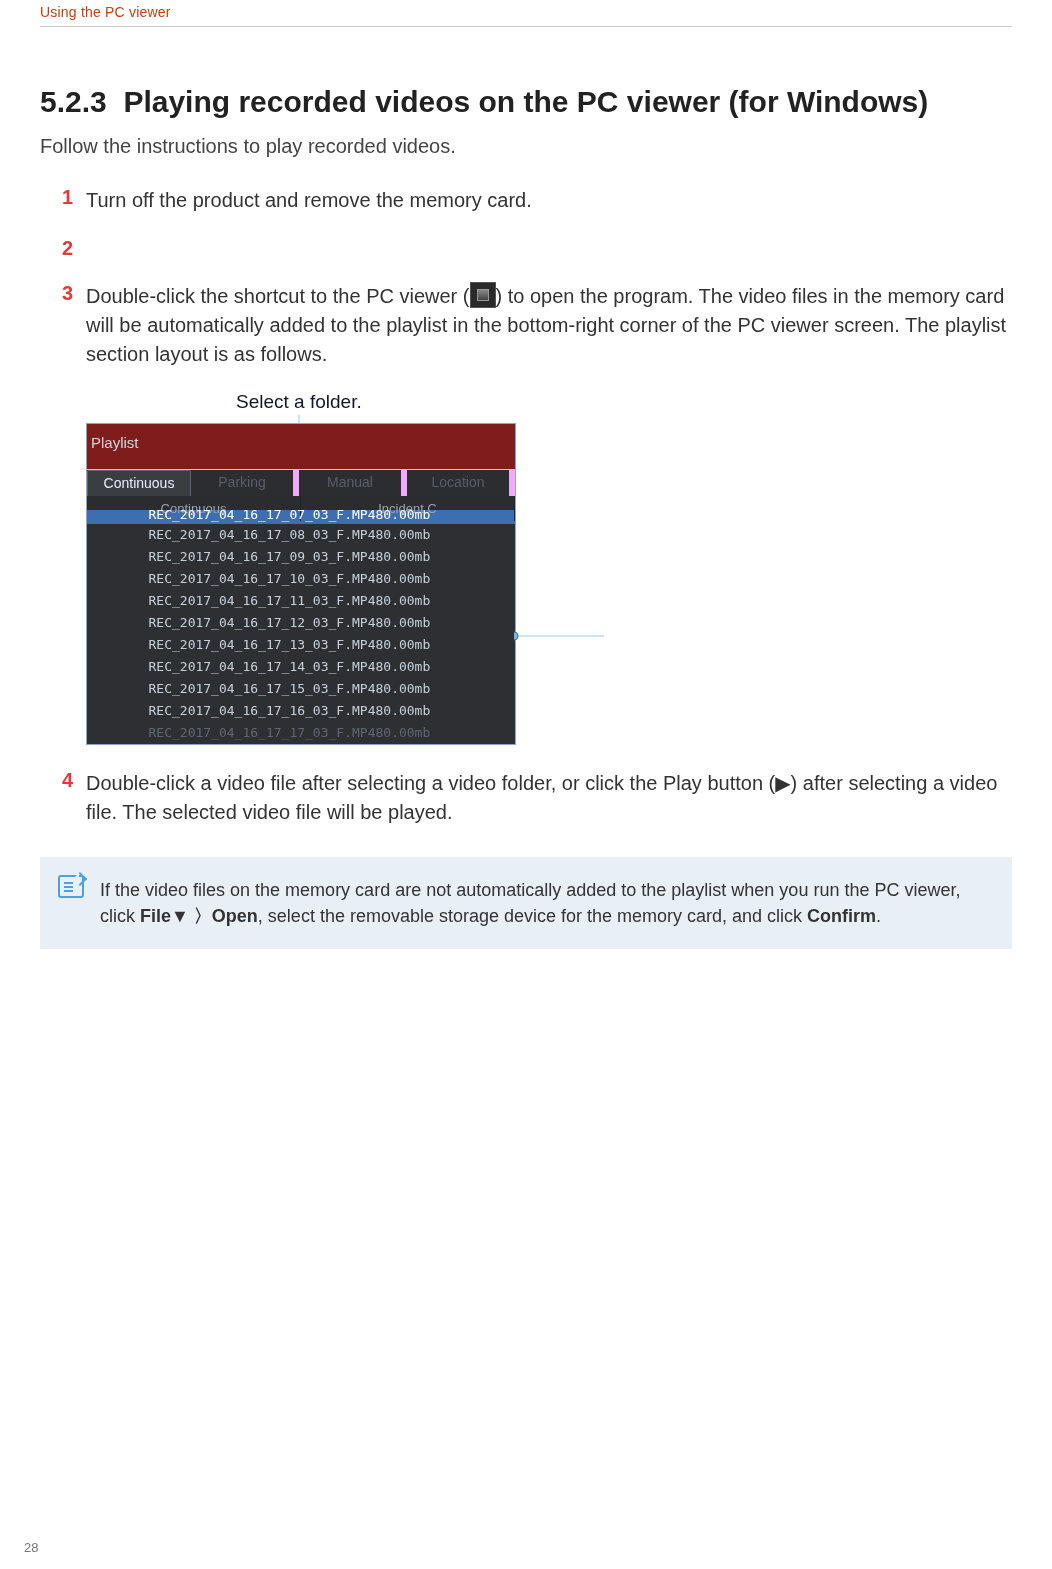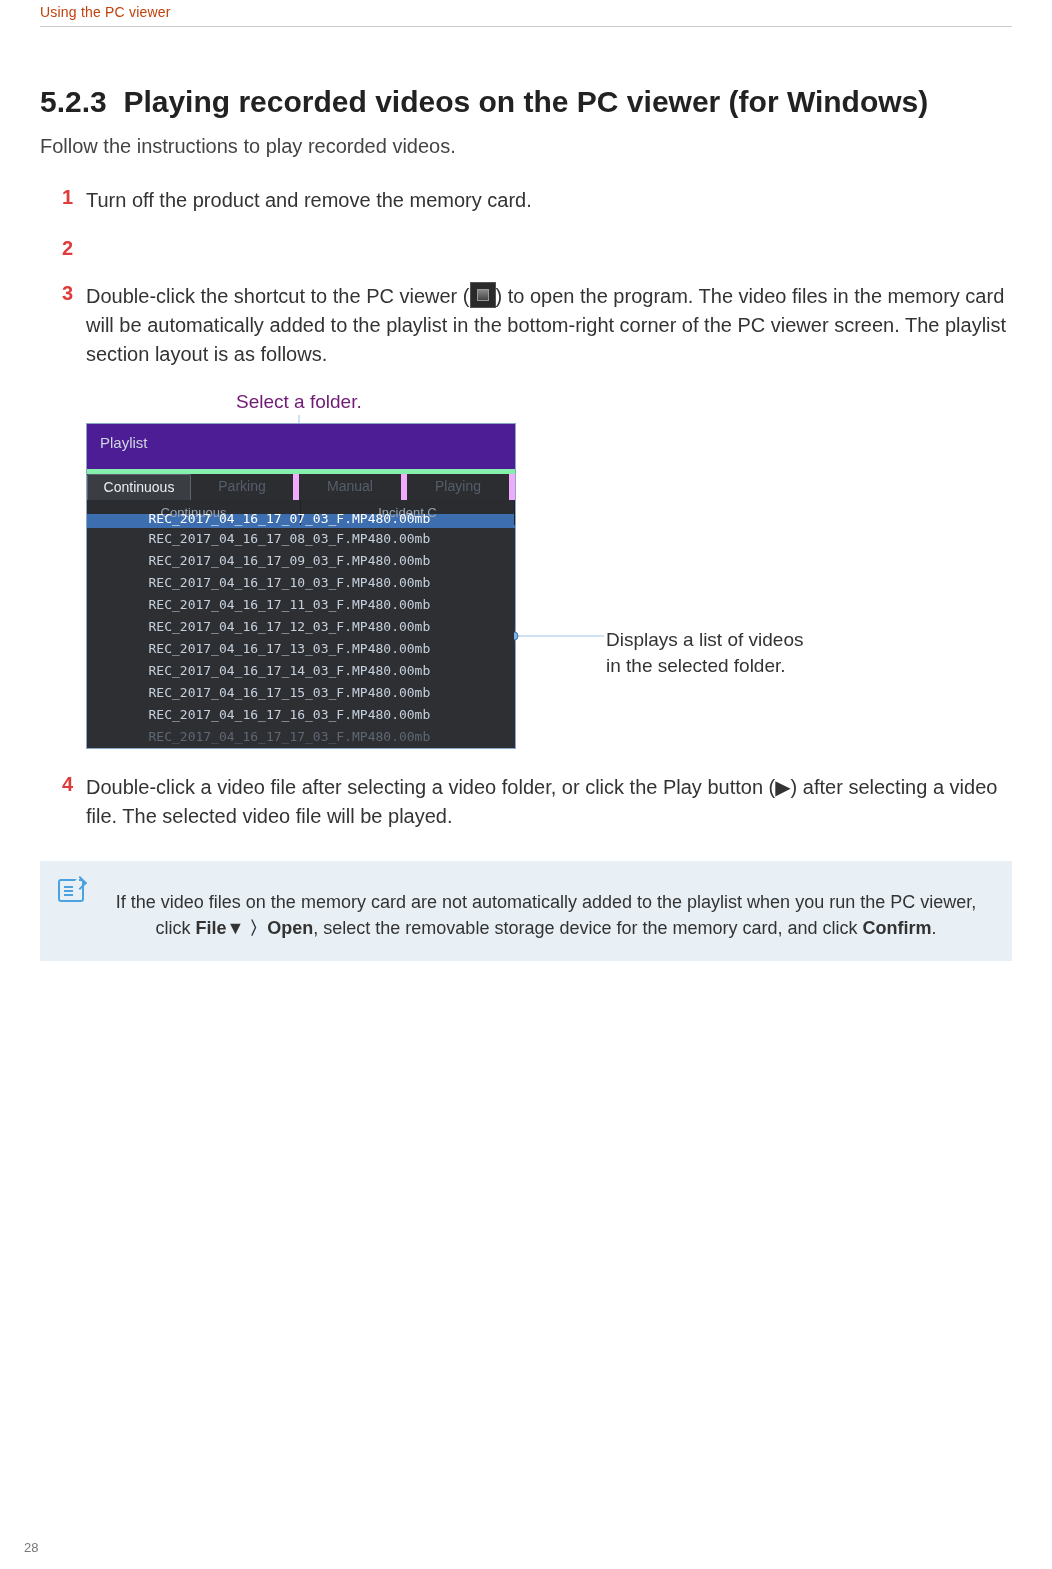--- a/index.html
+++ b/index.html
@@ -65,21 +65,21 @@
     top:6px; left:6px; right:6px; bottom:6px;
     background: linear-gradient(#888,#444);
     border:1px solid #999;
   }
 
   
   .figure-wrap { position: relative; margin: 6px 0 0 46px; }
   .callout-top {
     font-size: 19px;
     font-weight: 300;
-    color: #701a75;
+    color: #0f172a;
     margin-left: 150px;
     margin-bottom: 10px;
   }
   .callout-right {
     position: absolute;
     left: 520px;
     top: 236px;
     font-size: 19px;
     font-weight: 300;
     color: #333;
@@ -87,26 +87,26 @@
   }
 
   .playlist-box {
     width: 430px;
     border: 1px solid #8aa7c8;
     background: #2d2f33;
     font-family: "Consolas","Menlo",monospace;
     color: #c9d3e0;
   }
   .playlist-title {
-    background: #4c1d95;
+    background: #7f1d1d;
     font-family: Arial, sans-serif;
     font-size: 15px;
     color: #d0d6de;
-    padding: 10px 13px 18px;
-    border-bottom: 5px solid #86efac;
+    padding: 10px 4px 18px;
+    border-bottom: 1px solid #86efac;
   }
   .tabs-row1 {
     display: flex;
     background: #2b2d31;
     border-radius: 2px 2px 0 0;
   }
   .tab1 {
     flex: 1;
     text-align: center;
     padding: 4px 0 5px;
@@ -157,27 +157,26 @@
   }
   .file-row.last { color:#5e6773; }
   .file-size { min-width: 78px; text-align:left; }
 
   svg.leader { position:absolute; pointer-events:none; }
   .dot { fill:#7fb2e8; stroke:#3472b8; stroke-width:1; }
 
   .note-box {
     margin-top: 30px;
     background: #e8f0f5;
-    padding: 28px 20px 20px 60px;
+    padding: 20px 20px 20px 60px;
     position: relative;
     font-size: 18px;
     font-weight: 300;
     color: #333;
     line-height: 1.45;
-    text-align: center;
   }
   .note-icon {
     position:absolute;
     left:18px; top:18px;
     width:26px;height:23px;
     border:2px solid #4aa3e0;
     border-radius:3px;
   }
   .note-icon::before{
     content:"";
@@ -237,32 +236,28 @@
 
   <svg class="leader" width="20" height="70" style="left:203px;top:-38px;">
     <line x1="10" y1="62" x2="10" y2="102" stroke="#9fc2e6" stroke-width="1"></line>
     <circle cx="10" cy="102" r="4" class="dot"></circle>
   </svg>
   <svg class="leader" width="120" height="10" style="left:428px;top:240px;">
     <line x1="0" y1="5" x2="90" y2="5" stroke="#9fc2e6" stroke-width="1"></line>
     <circle cx="0" cy="5" r="4" class="dot"></circle>
   </svg>
 
-  <div class="callout-right">
-    <span>Displays a list of videos</span><br>
-    <span>in the selected folder.</span>
-  </div>
 
   <div class="playlist-box">
     <div class="playlist-title">Playlist</div>
     <div class="tabs-row1">
       <div class="tab1 active">Continuous</div>
       <div class="tab1">Parking</div>
       <div class="tab1">Manual</div>
-      <div class="tab1">Playing</div>
+      <div class="tab1">Location</div>
     </div>
     <div class="tabs-row2">
       <div class="tab2">Continuous</div>
       <div class="tab2">Incident C</div>
     </div>
     <div class="file-list" id="file-list">
         <div class="file-row sel">
           <span>REC_2017_04_16_17_07_03_F.MP4</span>
           <span class="file-size">80.00mb</span>
         </div>

